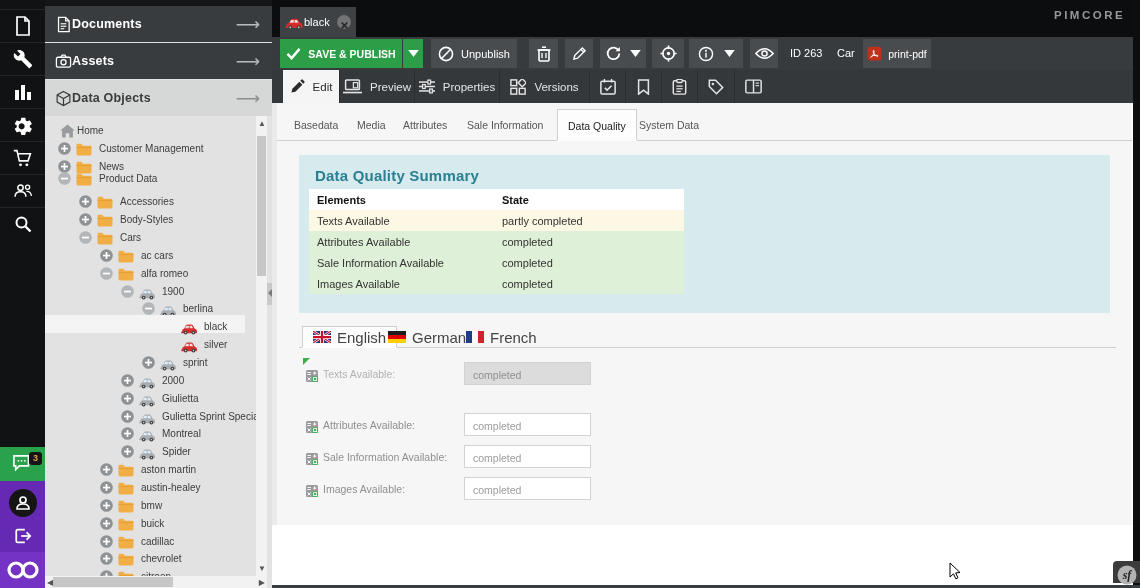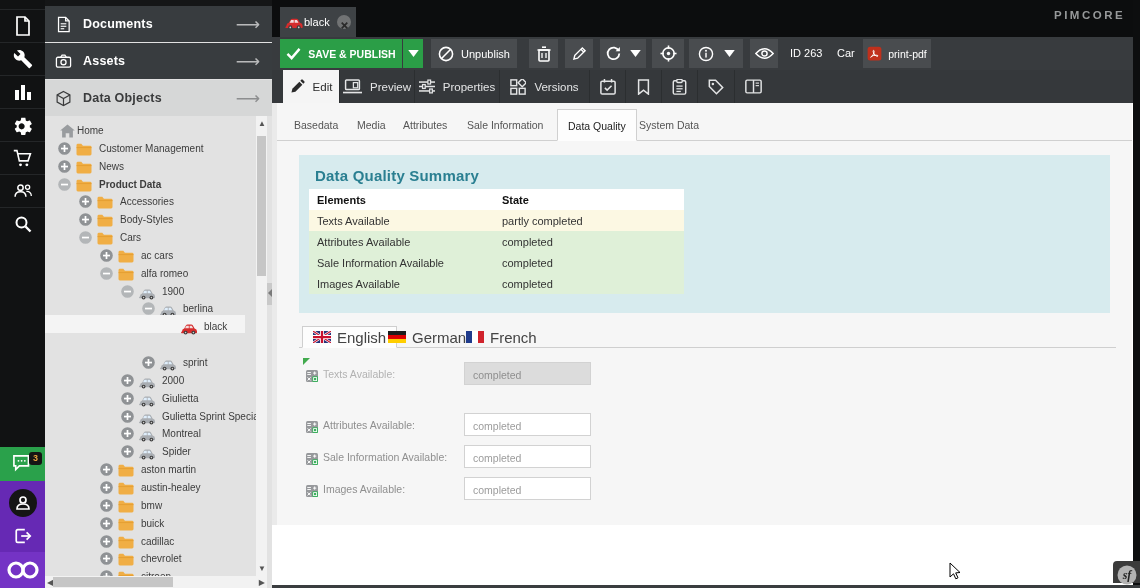--- a/index.html
+++ b/index.html
@@ -8,21 +8,21 @@
 .abs { position:absolute; }
 
 #sidebar { left:0; top:0; width:45px; height:588px; background:#111213; }
 .sbcell { position:absolute; left:0; width:45px; height:33px; display:flex; align-items:center; justify-content:center; border-top:1px solid #242628; }
 #sb-green { position:absolute; left:0; top:447px; width:45px; height:34px; background:#2aa14b; display:flex; align-items:center; justify-content:center; }
 #sb-purple { position:absolute; left:0; top:481px; width:45px; height:107px; background:#6629b4; }
 .pcell { position:absolute; left:0; width:45px; display:flex; align-items:center; justify-content:center; }
 
 #panel { left:45px; top:0; width:227px; height:588px; background:#e2e2e2; }
 .acc-h { position:absolute; left:0; width:227px; height:36px; background:#383c3f; color:#fff; display:flex; align-items:center; }
-.acc-h .ttl { font-size:12.5px; font-weight:bold; margin-left:11px; letter-spacing:0.2px; }
+.acc-h .ttl { font-size:12.5px; font-weight:bold; letter-spacing:0.2px; }
 .acc-h .arr { position:absolute; right:12px; font-size:17px; color:#b9babb; font-weight:normal; }
 .acc-light { background:#d6d7d7; color:#3a3b3c; }
 .acc-light .arr { color:#8d8e8f; }
 .acc-ic { width:17px; height:17px; margin-left:10px; margin-right:0; flex:none; }
 
 #tree { position:absolute; left:0; top:116px; width:211px; height:460px; overflow:hidden; font-size:10px; color:#3c3c3c; }
 .trow { position:absolute; height:18px; line-height:18px; white-space:nowrap; }
 .trow svg { vertical-align:-3px; }
 
 #vsb { position:absolute; left:211px; top:116px; width:11px; height:460px; background:#f2f2f2; }
@@ -202,21 +202,21 @@
             <circle cx="6.5" cy="6.5" r="6.3" fill="#8f9295"></circle>
             <rect x="3" y="5.7" width="7" height="1.7" fill="#fff"></rect>
             <rect x="5.65" y="3" width="1.7" height="7" fill="#fff"></rect>
           </svg></span>
         <span style="position:absolute;left:31px;top:3px;"><svg width="16" height="13" viewBox="0 0 16 13">
             <path d="M0.5 2.2 q0-1.4 1.4-1.4 h3.4 l1.6 1.9 h7.2 q1.4 0 1.4 1.4 v7 q0 1.4-1.4 1.4 h-12.2 q-1.4 0-1.4-1.4 z" fill="#f0ae45"></path>
             <path d="M0.5 4.6 h15" stroke="#e19b2e" stroke-width="0.8"></path>
           </svg></span>
         <span style="position:absolute;left:54px;top:2px;">News</span>
       </div>
-<div class="trow" style="top:58px;left:0;width:182px;font-weight:bold;">
+<div class="trow" style="top:52px;left:0;width:182px;">
         <span style="position:absolute;left:13px;top:2px;"><svg width="13" height="13" viewBox="0 0 13 13">
             <circle cx="6.5" cy="6.5" r="6.3" fill="#b3b6b8"></circle>
             <rect x="3" y="5.7" width="7" height="1.7" fill="#fff"></rect>
           </svg></span>
         <span style="position:absolute;left:31px;top:3px;"><svg width="16" height="13" viewBox="0 0 16 13">
             <path d="M0.5 2.2 q0-1.4 1.4-1.4 h3.4 l1.6 1.9 h7.2 q1.4 0 1.4 1.4 v7 q0 1.4-1.4 1.4 h-12.2 q-1.4 0-1.4-1.4 z" fill="#f0ae45"></path>
             <path d="M0.5 4.6 h15" stroke="#e19b2e" stroke-width="0.8"></path>
           </svg></span>
         <span style="position:absolute;left:54px;top:2px;">Product Data</span>
       </div>
@@ -312,20 +312,31 @@
         <div style="position:absolute;left:0px;top:-1px;width:200px;height:18px;background:#f4f4f4;"></div>
         <span style="position:absolute;left:136px;top:4px;"><svg width="17" height="12" viewBox="0 0 17 12">
             <path d="M1 8.2 q0-2.4 2.2-2.8 l1.7-2.9 q.5-.9 1.7-.9 h3.6 q1.2 0 1.7.9 l1.7 2.9 q2.4.4 2.4 2.8 v1.3 q0 .7-.7.7 h-14.6 q-.7 0-.7-.7 z" fill="#d52c2c"></path>
             <path d="M5.4 2.8 h2.4 v2.4 h-3.8 z M8.6 2.8 h2.2 l1.4 2.4 h-3.6 z" fill="#f3dcdc"></path>
             <circle cx="4.6" cy="9.6" r="1.9" fill="#3c3c3c"></circle>
             <circle cx="12.4" cy="9.6" r="1.9" fill="#3c3c3c"></circle>
             <circle cx="4.6" cy="9.6" r="0.8" fill="#cfcfcf"></circle>
             <circle cx="12.4" cy="9.6" r="0.8" fill="#cfcfcf"></circle>
           </svg></span>
         <span style="position:absolute;left:159px;top:2px;">black</span>
+      </div>
+<div class="trow" style="top:218px;left:0;width:211px;">
+        <span style="position:absolute;left:136px;top:4px;"><svg width="17" height="12" viewBox="0 0 17 12">
+            <path d="M1 8.2 q0-2.4 2.2-2.8 l1.7-2.9 q.5-.9 1.7-.9 h3.6 q1.2 0 1.7.9 l1.7 2.9 q2.4.4 2.4 2.8 v1.3 q0 .7-.7.7 h-14.6 q-.7 0-.7-.7 z" fill="#d52c2c"></path>
+            <path d="M5.4 2.8 h2.4 v2.4 h-3.8 z M8.6 2.8 h2.2 l1.4 2.4 h-3.6 z" fill="#f3dcdc"></path>
+            <circle cx="4.6" cy="9.6" r="1.9" fill="#3c3c3c"></circle>
+            <circle cx="12.4" cy="9.6" r="1.9" fill="#3c3c3c"></circle>
+            <circle cx="4.6" cy="9.6" r="0.8" fill="#cfcfcf"></circle>
+            <circle cx="12.4" cy="9.6" r="0.8" fill="#cfcfcf"></circle>
+          </svg></span>
+        <span style="position:absolute;left:159px;top:2px;">silver</span>
       </div>
 <div class="trow" style="top:236px;left:0;width:211px;">
         <span style="position:absolute;left:97px;top:2px;"><svg width="13" height="13" viewBox="0 0 13 13">
             <circle cx="6.5" cy="6.5" r="6.3" fill="#8f9295"></circle>
             <rect x="3" y="5.7" width="7" height="1.7" fill="#fff"></rect>
             <rect x="5.65" y="3" width="1.7" height="7" fill="#fff"></rect>
           </svg></span>
         <span style="position:absolute;left:115px;top:4px;"><svg width="17" height="12" viewBox="0 0 17 12">
             <path d="M1 8.2 q0-2.4 2.2-2.8 l1.7-2.9 q.5-.9 1.7-.9 h3.6 q1.2 0 1.7.9 l1.7 2.9 q2.4.4 2.4 2.8 v1.3 q0 .7-.7.7 h-14.6 q-.7 0-.7-.7 z" fill="#a9adb2"></path>
             <path d="M5.4 2.8 h2.4 v2.4 h-3.8 z M8.6 2.8 h2.2 l1.4 2.4 h-3.6 z" fill="#dfeefb"></path>

